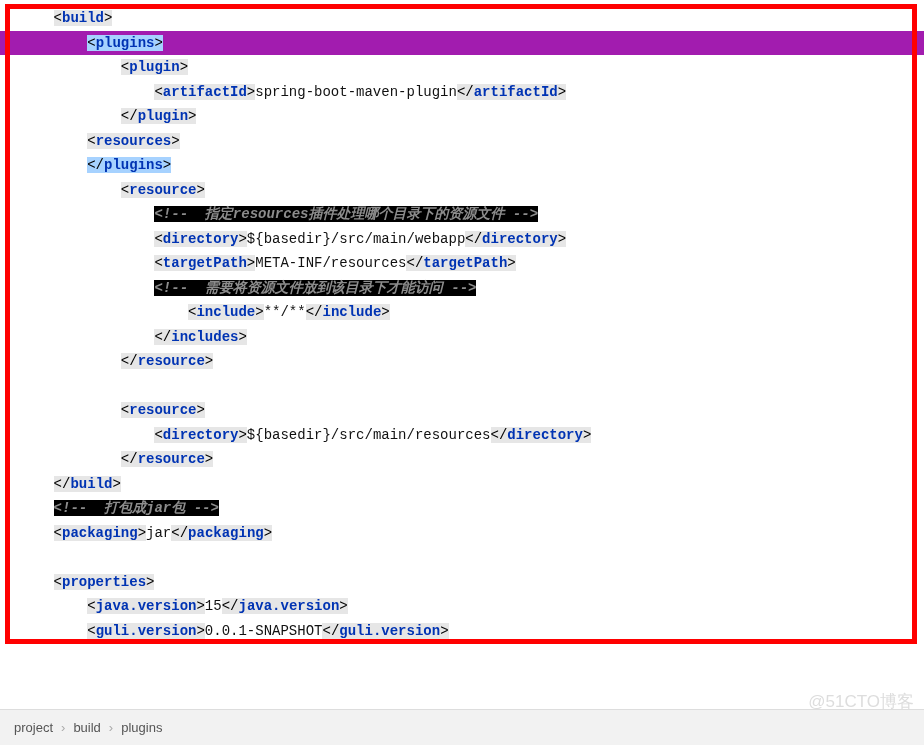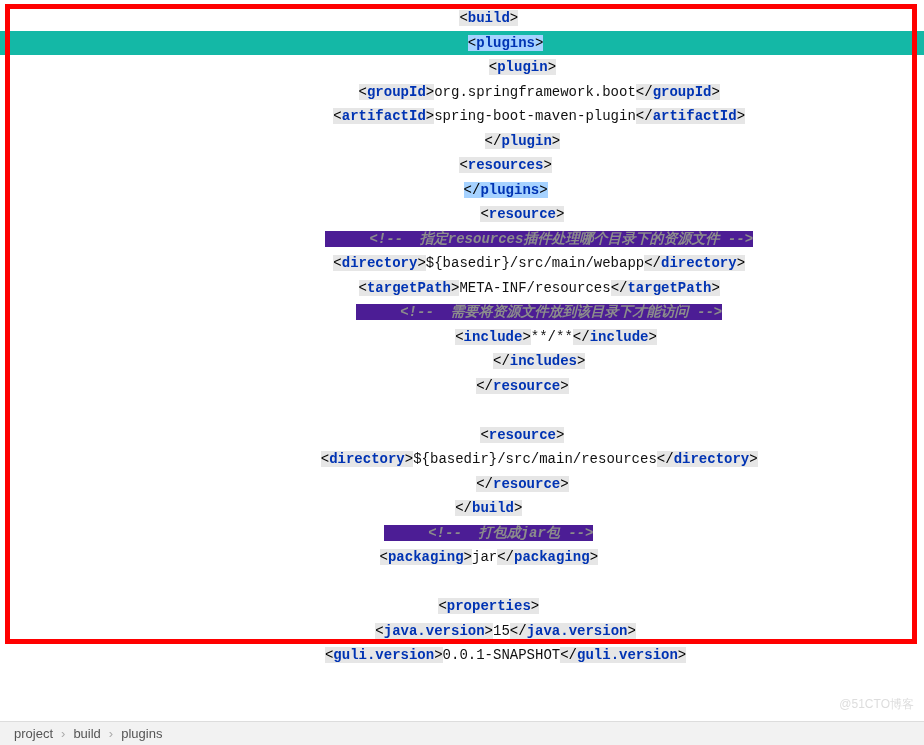--- a/index.html
+++ b/index.html
@@ -1,41 +1,40 @@
 <!DOCTYPE html>
 <html><head>
 <meta charset="utf-8">
 <style>
 * { margin:0; padding:0; box-sizing:border-box; }
 body { font-family:Consolas,"Courier New",monospace; font-size:14px; background:#fff; width:924px; height:745px; position:relative; overflow:hidden; }
 .editor { padding:6px 0 0 0; }
-.line { white-space:pre; line-height:24.5px; padding-left:20px;text-align:center; }
+.line { white-space:pre; line-height:24.5px; padding-left:20px; }
 .redbox { position:absolute; left:5px; top:4px; width:912px; height:640px; border:5px solid #ff0000; pointer-events:none; z-index:10; }
 .tag { color:#0033b3; font-weight:bold; }
 .tagbg { background:#e6e6e6; }
 .txt { color:#111; }
 .cmt { color:#8c8c8c; font-style:italic; font-weight:bold; }
-.cmtbg { background:#4c1d95;padding-left:44px; }
+.cmtbg { background:#000000; }
 .sel { background:#a6d2ff; }
-.warn-line { background:#14b8a6; display:block; width:100%; }
-.breadcrumb { position:absolute; bottom:0; left:0; width:100%; height:24px; background:#f2f2f2; border-top:1px solid #ddd; display:flex; align-items:center; padding:0 10px; color:#555; font-family:Arial,sans-serif; font-size:13px; }
+.warn-line { background:#a21caf; display:block; width:100%; }
+.breadcrumb { position:absolute; bottom:0; left:0; width:100%; height:36px; background:#f2f2f2; border-top:1px solid #ddd; display:flex; align-items:center; padding:0 10px; color:#555; font-family:Arial,sans-serif; font-size:13px; }
 .crumb { padding:0 4px; }
 .chevron { color:#aaa; padding:0 4px; }
-.watermark { position:absolute; right:10px; bottom:32px; color:#ddd; font-size:12px; font-family:Arial,sans-serif; }
+.watermark { position:absolute; right:10px; bottom:32px; color:#ddd; font-size:17px; font-family:Arial,sans-serif; }
 </style>
 </head>
 <body>
 
 <div class="redbox"></div>
 
 <div class="editor">
 <div class="line">    <span class="tagbg">&lt;<span class="tag">build</span>&gt;</span></div>
 <div class="line warn-line">        <span class="sel">&lt;<span class="tag">plugins</span>&gt;</span></div>
 <div class="line">            <span class="tagbg">&lt;<span class="tag">plugin</span>&gt;</span></div>
-<div class="line">                <span class="tagbg">&lt;<span class="tag">groupId</span>&gt;</span><span class="txt">org.springframework.boot</span><span class="tagbg">&lt;/<span class="tag">groupId</span>&gt;</span></div>
 <div class="line">                <span class="tagbg">&lt;<span class="tag">artifactId</span>&gt;</span><span class="txt">spring-boot-maven-plugin</span><span class="tagbg">&lt;/<span class="tag">artifactId</span>&gt;</span></div>
 <div class="line">            <span class="tagbg">&lt;/<span class="tag">plugin</span>&gt;</span></div>
 <div class="line">        <span class="tagbg">&lt;<span class="tag">resources</span>&gt;</span></div>
 <div class="line">        <span class="sel">&lt;/<span class="tag">plugins</span>&gt;</span></div>
 <div class="line">            <span class="tagbg">&lt;<span class="tag">resource</span>&gt;</span></div>
 <div class="line">                <span class="cmtbg"><span class="cmt">&lt;!--  </span><span class="cmt">指定resources插件处理哪个目录下的资源文件</span><span class="cmt"> --&gt;</span></span></div>
 <div class="line">                <span class="tagbg">&lt;<span class="tag">directory</span>&gt;</span><span class="txt">${basedir}/src/main/webapp</span><span class="tagbg">&lt;/<span class="tag">directory</span>&gt;</span></div>
 <div class="line">                <span class="tagbg">&lt;<span class="tag">targetPath</span>&gt;</span><span class="txt">META-INF/resources</span><span class="tagbg">&lt;/<span class="tag">targetPath</span>&gt;</span></div>
 <div class="line">                <span class="cmtbg"><span class="cmt">&lt;!--  </span><span class="cmt">需要将资源文件放到该目录下才能访问</span><span class="cmt"> --&gt;</span></span></div>
 <div class="line">                    <span class="tagbg">&lt;<span class="tag">include</span>&gt;</span><span class="txt">**/**</span><span class="tagbg">&lt;/<span class="tag">include</span>&gt;</span></div>

